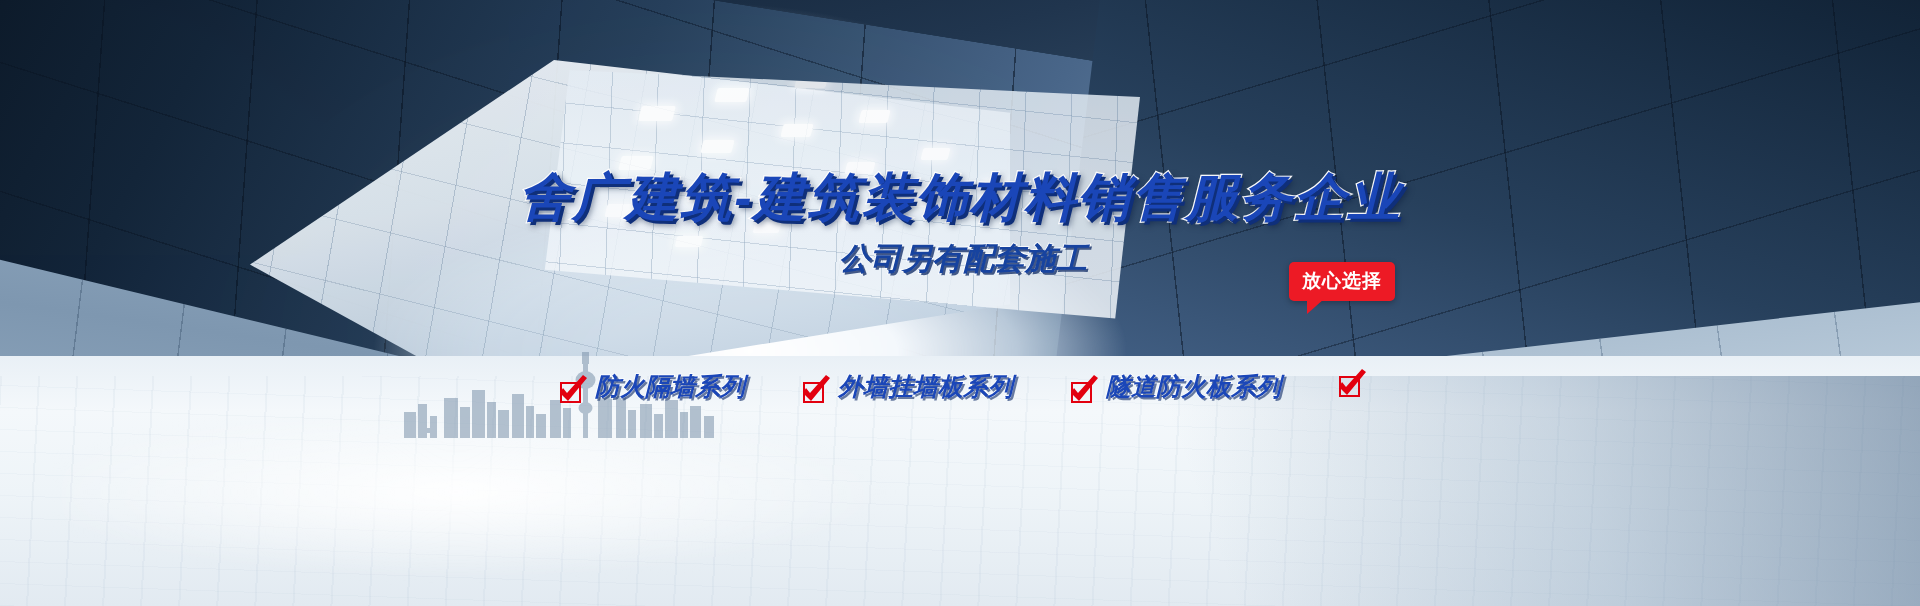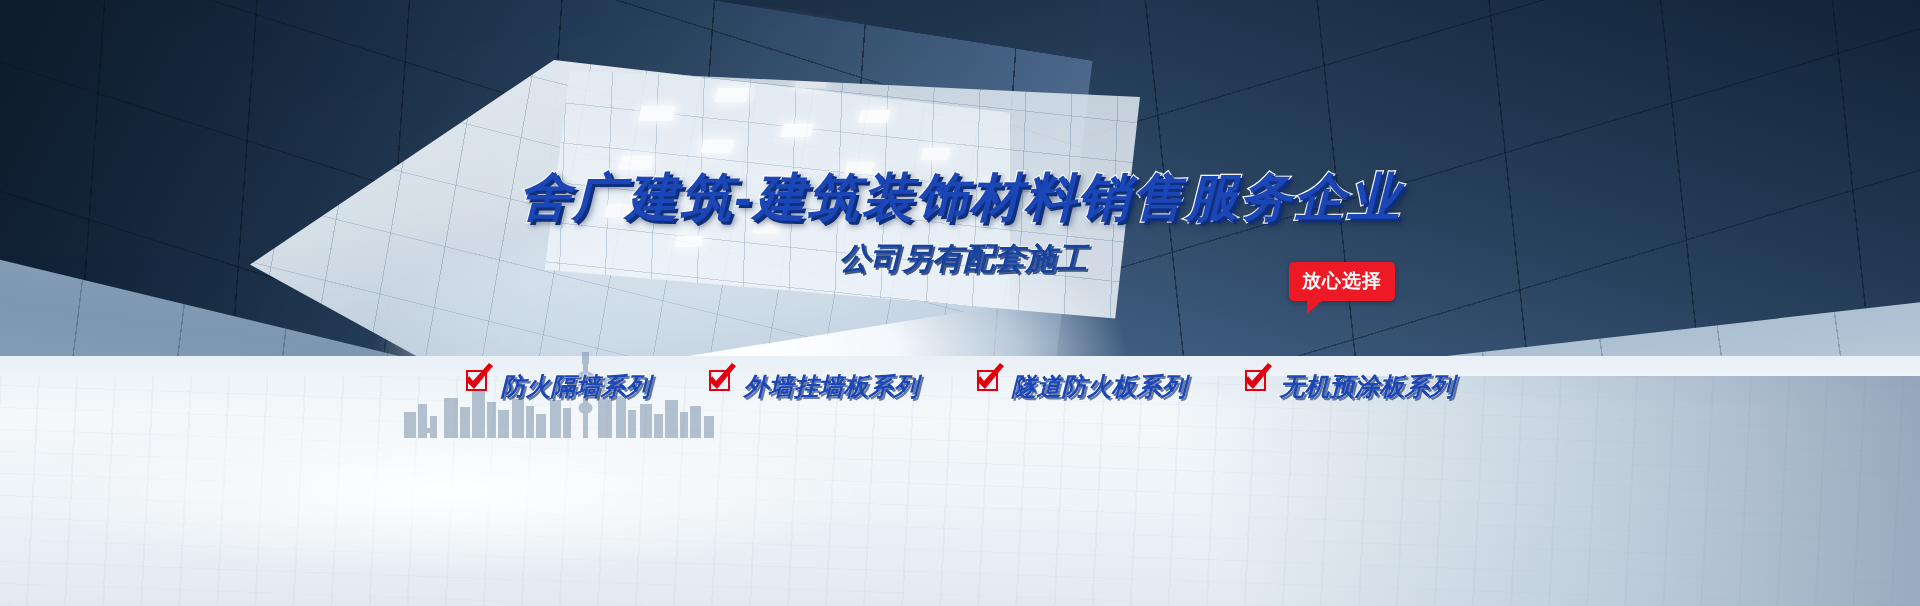--- a/index.html
+++ b/index.html
@@ -224,21 +224,21 @@
     border-right:17px solid transparent;
     border-top:15px solid #ed1a25;
   }
 
   .features{
     position:absolute; left:0; top:370px; width:1920px;
     display:flex; justify-content:center; align-items:center;
     white-space:nowrap;
   }
   .feature{
-    display:flex; align-items:flex-start; gap:14px;
+    display:flex; align-items:flex-end; gap:14px;
   }
   .feature + .feature{ margin-left:58px; }
   .chk{
     position:relative;
     width:21px; height:21px;
     border:2px solid #e2000f;
     flex:0 0 auto;
   }
   .chk svg{ position:absolute; left:-5px; top:-10px; }
   .feat-label{
@@ -381,18 +381,17 @@
       </span>
       <span class="feat-label">隧道防火板系列</span>
     </div>
 
     <div class="feature">
       <span class="chk">
         <svg width="34" height="34" viewBox="0 0 34 34">
           <path d="M3 19 L11 27 L30 4 L26 1 L10 19 L6 14 Z" fill="#e2000f"></path>
         </svg>
       </span>
-      <span class="feat-label">无机预涂板系列</span>
     </div>
 
   </div>
 
 </div>
 
 </body></html>

